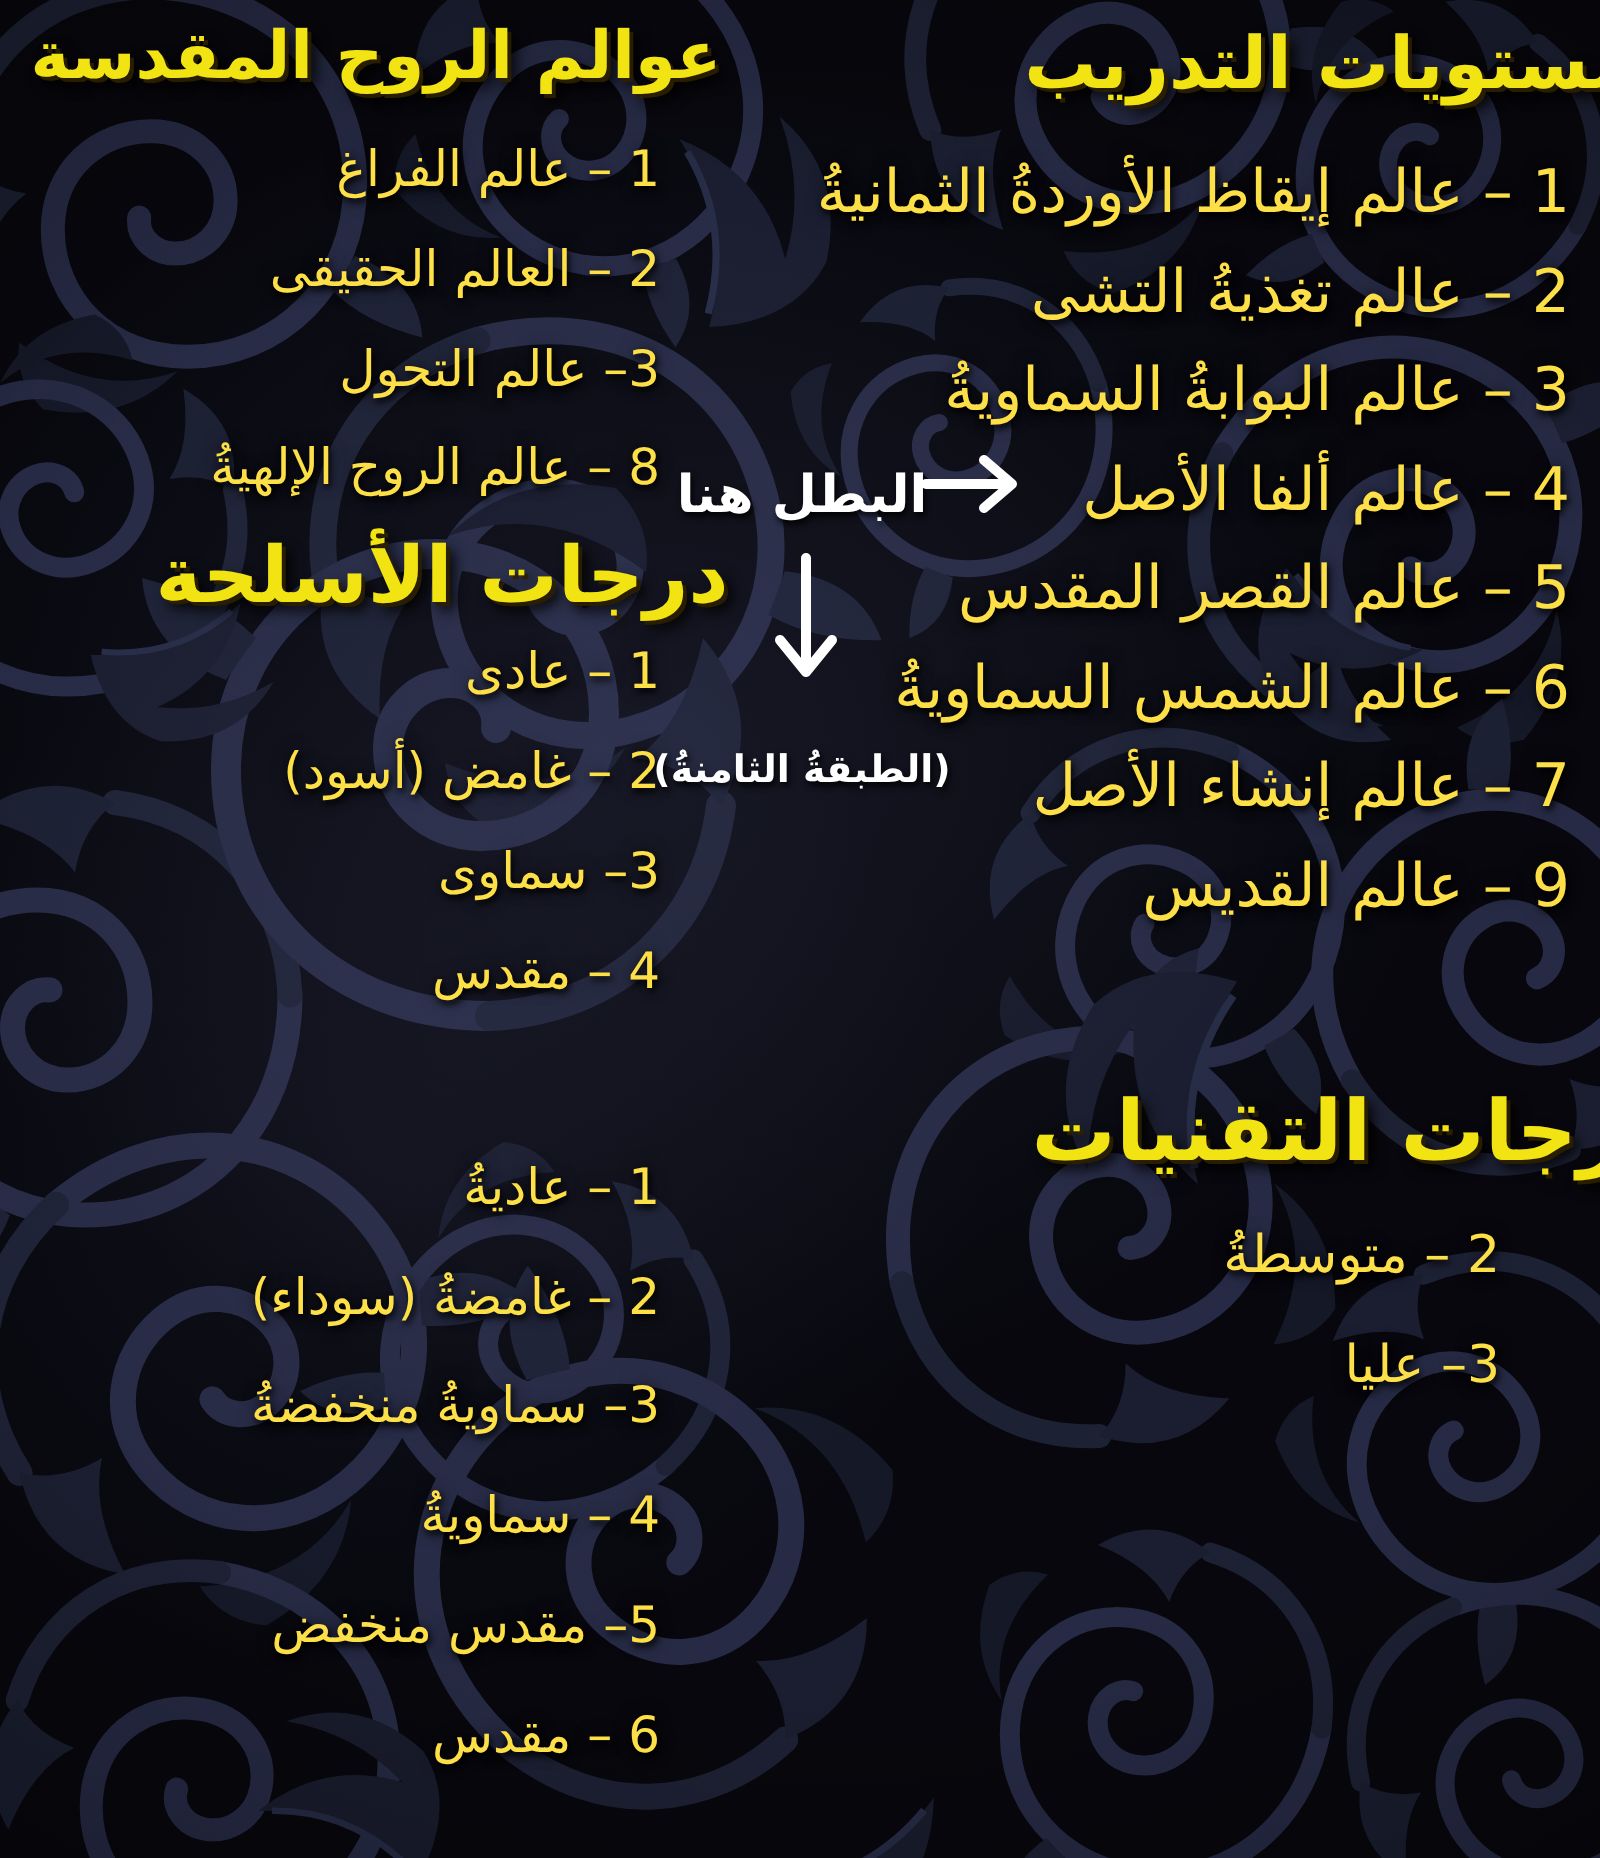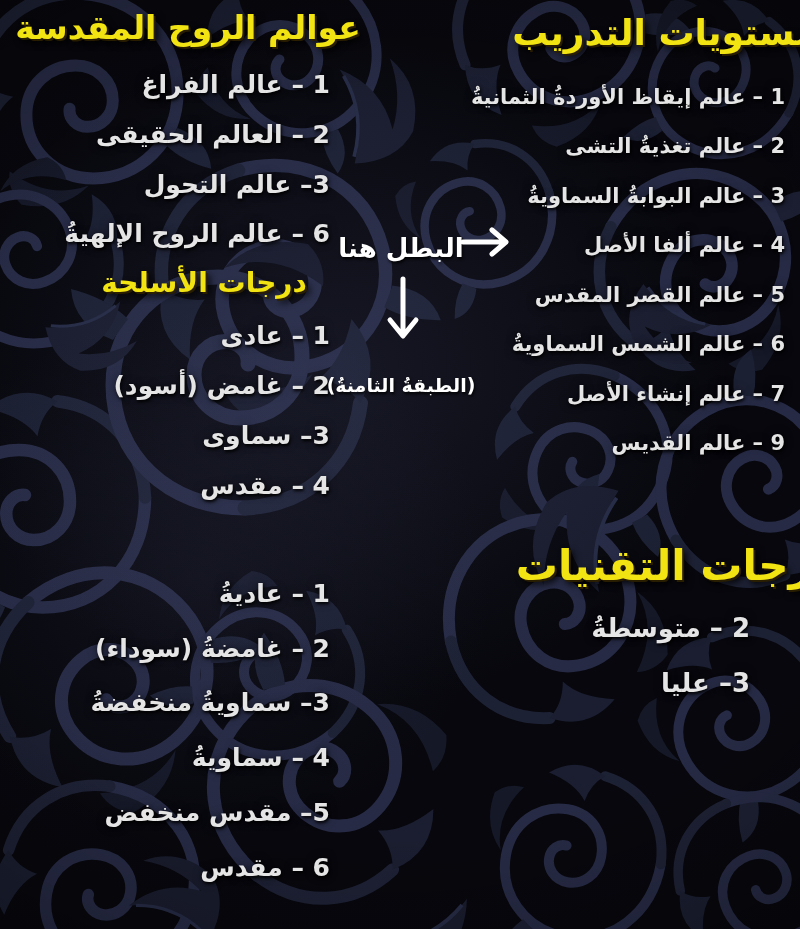--- a/index.html
+++ b/index.html
@@ -17,32 +17,32 @@
       radial-gradient(ellipse 420px 380px at 25% 62%, rgba(66,70,102,0.16), rgba(0,0,0,0) 70%),
       radial-gradient(ellipse 1000px 820px at 50% 50%, rgba(0,0,0,0) 45%, rgba(0,0,0,0.55) 100%);
   }
   .header {
     position:absolute; color:#f2e413; font-weight:bold; white-space:nowrap;
     transform:translateX(-50%); text-align:center;
     text-shadow: 2px 2px 0 rgba(45,32,0,0.9), 4px 4px 7px rgba(0,0,0,0.95);
   }
   #title-training   { left:665px; top:12px;  font-size:36px; }
   #title-spirit     { left:188px; top:8px;   font-size:33px; }
-  #title-weapons    { left:204px; top:266px; font-size:28px; }
+  #title-weapons    { left:221px; top:266px; font-size:39px; }
   #title-techlevels { left:208px; top:518px; font-size:32px; }
   #title-techgrades { left:675px; top:541px; font-size:42px; }
 
   .list { position:absolute; }
   .list .list-item {
     display:flex; align-items:center; justify-content:flex-start; 
-    color:#e5e5e5; font-weight:bold; white-space:nowrap; font-size:25px;
+    color:#fde047; font-weight:normal; white-space:nowrap; font-size:25px;
     text-shadow: 1px 2px 3px rgba(0,0,0,0.9), 0 0 8px rgba(0,0,0,0.6);
   }
   #list-training   { top:72px;  right:15px;  width:430px; }
-  #list-training .list-item   { height:49.5px; font-size:21px; }
+  #list-training .list-item   { height:49.5px; font-size:30px; }
   #list-spirit     { top:60px;  right:470px; width:330px; }
   #list-spirit .list-item     { height:49.7px; }
   #list-weapons    { top:310px; right:470px; width:330px;padding-left:23px; }
   #list-weapons .list-item    { height:50px; }
   #list-techlevels { top:566px; right:470px; width:340px; }
   #list-techlevels .list-item { height:54.8px; }
   #list-techgrades { top:600px; right:50px;  width:300px; }
   #list-techgrades .list-item { height:55.5px; font-size:26px; }
 
   .anno {
@@ -116,21 +116,21 @@
       <div class="list-item">4 – عالم ألفا الأصل</div>
       <div class="list-item">5 – عالم القصر المقدس</div>
       <div class="list-item">6 – عالم الشمس السماويةُ</div>
       <div class="list-item">7 – عالم إنشاء الأصل</div>
       <div class="list-item">9 – عالم القديس</div>
     </div>
   <div class="list" id="list-spirit">
       <div class="list-item">1 – عالم الفراغ</div>
       <div class="list-item">2 – العالم الحقيقى</div>
       <div class="list-item">3– عالم التحول</div>
-      <div class="list-item">6 – عالم الروح الإلهيةُ</div>
+      <div class="list-item">8 – عالم الروح الإلهيةُ</div>
     </div>
   <div class="list" id="list-weapons">
       <div class="list-item">1 – عادى</div>
       <div class="list-item">2 – غامض (أسود)</div>
       <div class="list-item">3– سماوى</div>
       <div class="list-item">4 – مقدس</div>
     </div>
   <div class="list" id="list-techlevels">
       <div class="list-item">1 – عاديةُ</div>
       <div class="list-item">2 – غامضةُ (سوداء)</div>

